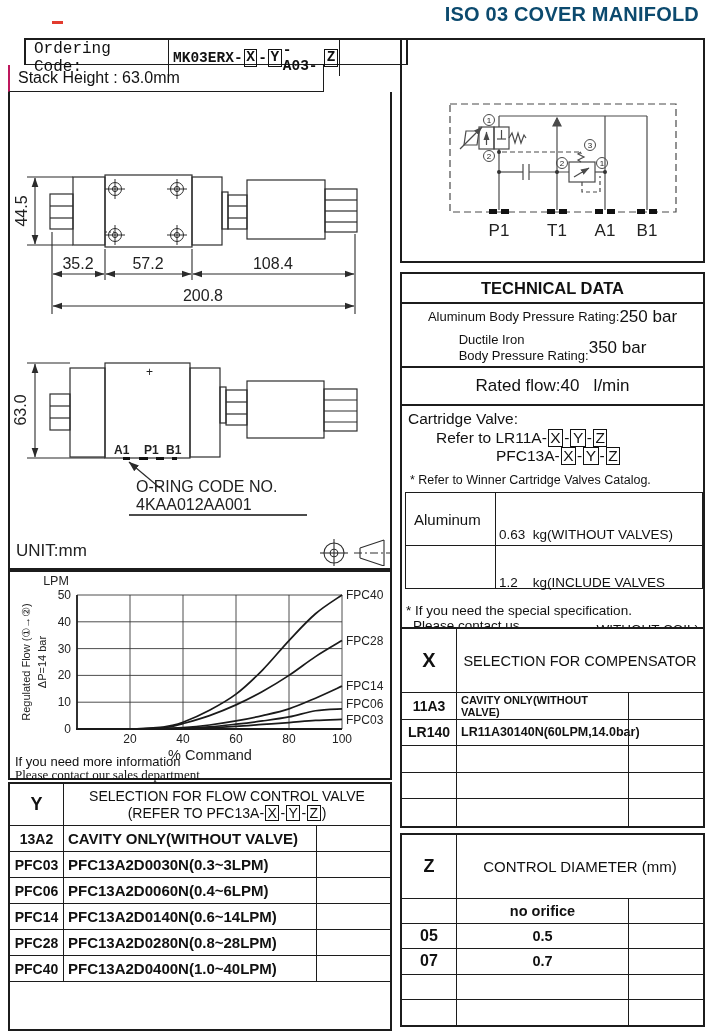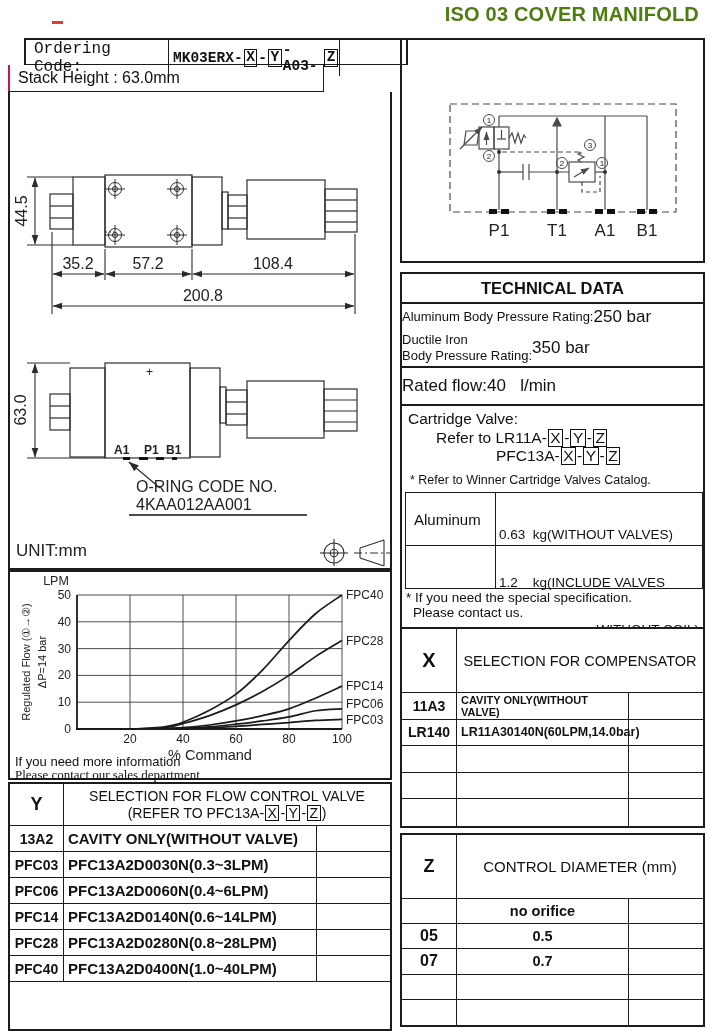--- a/index.html
+++ b/index.html
@@ -1,55 +1,55 @@
 <!DOCTYPE html>
 <html><head>
 <meta charset="utf-8">
 <style>
   html,body{margin:0;padding:0;background:#fff;}
   .page{position:relative;width:710px;height:1031px;background:#fff;overflow:hidden;
         font-family:"Liberation Sans", sans-serif;color:#111;}
   .abs{position:absolute;box-sizing:border-box;}
   .panel{border:2px solid #1c1c1c;}
   .title{left:400px;top:3px;width:305px;height:28px;font-size:20px;font-weight:bold;
-         color:#4d7c0f;text-align:right;padding-right:6px;letter-spacing:.2px;}
+         color:#0c4a6e;text-align:right;padding-right:6px;letter-spacing:.2px;}
   .red-mark{left:52px;top:21px;width:11px;height:3px;background:#e23b2e;}
   
   .ord-row{left:24px;top:38px;width:384px;height:27px;border:2px solid #1c1c1c;border-bottom:1.5px solid #1c1c1c;
            display:grid;grid-template-columns:142px 172px 1fr;font-family:Liberation Mono, monospace;}
   .ord-row .cell{display:flex;align-items:center;box-sizing:border-box;}
   .ord-lbl{font-size:16px;padding-left:8px;}
   .ord-code{font-size:14.5px;font-weight:bold;border-left:1.5px solid #1c1c1c;border-right:1.5px solid #1c1c1c;padding-left:4px;}
   .stack-row{left:8px;top:65px;width:316px;height:27px;border-left:2px solid #be185d;border-right:1.5px solid #1c1c1c;
              border-bottom:1.5px solid #1c1c1c;font-size:16px;display:flex;align-items:center;padding-left:8px;}
   .boxed{display:inline-block;border:1.4px solid #111;padding:0 1.5px;margin:0 1px;line-height:1.05;}
   
   .drawing-panel{left:8px;top:92px;width:384px;height:478px;border:2px solid #1c1c1c;border-top:none;}
   .chart-panel{left:8px;top:570px;width:384px;height:210px;}
   .schematic-panel{left:400px;top:38px;width:305px;height:225px;}
   .tech-panel{left:400px;top:272px;width:305px;height:436px;font-size:13px;}
   .chart-note{position:absolute;left:5px;font-size:13px;line-height:13px;}
   
   .td-head{height:28px;border-bottom:2px solid #1c1c1c;display:flex;align-items:center;justify-content:center;
            font-size:16.5px;font-weight:bold;}
-  .td-row{display:flex;justify-content:flex-start;align-items:center;padding:0 0;}
+  .td-row{display:flex;justify-content:center;align-items:center;padding:0 6px;}
   .td-label{font-size:13px;line-height:1.2;}
   .td-value{font-size:17px;white-space:nowrap;}
   .td-sep{border-bottom:2px solid #1c1c1c;}
   .cart{padding:4px 6px 0 6px;font-size:15.5px;line-height:1.2;}
   .cat-note{font-size:12.5px;padding-left:8px;margin-top:7px;}
   .wtable{position:absolute;left:3px;top:218px;width:296px;height:95px;border:1.5px solid #1c1c1c;
           display:grid;grid-template-columns:90px 1fr;grid-template-rows:53px 1fr;}
   .wtable>div{box-sizing:border-box;}
   .w-mat{border-right:1.5px solid #1c1c1c;border-bottom:1.5px solid #1c1c1c;display:flex;align-items:center;
          padding-left:8px;font-size:15px;}
   .w-val{border-bottom:1.5px solid #1c1c1c;font-size:13.5px;line-height:1.18;padding:2px 3px;white-space:pre;}
   .w-val .r{text-align:right;white-space:normal;}
   .w-e1{border-right:1.5px solid #1c1c1c;}
-  .sp-note{position:absolute;left:4px;top:317px;font-size:13.5px;line-height:1.1;}
+  .sp-note{position:absolute;left:4px;top:330px;font-size:13.5px;line-height:1.1;}
   
   .seltable{display:grid;border:2px solid #1c1c1c;background:#fff;}
   .seltable>div{box-sizing:border-box;display:flex;align-items:center;}
   .br{border-right:1.5px solid #1c1c1c;} .bb{border-bottom:1.5px solid #1c1c1c;}
   .xtable{left:400px;top:627px;width:305px;height:201px;grid-template-columns:55px 172px 1fr;
           grid-template-rows:64px repeat(5,1fr);}
   .ztable{left:400px;top:833px;width:305px;height:194px;grid-template-columns:55px 172px 1fr;
           grid-template-rows:64px repeat(5,1fr);}
   .ytable{left:8px;top:782px;width:384px;height:249px;grid-template-columns:54px 253px 1fr;
           grid-template-rows:42px repeat(6,26px) 1fr;}

